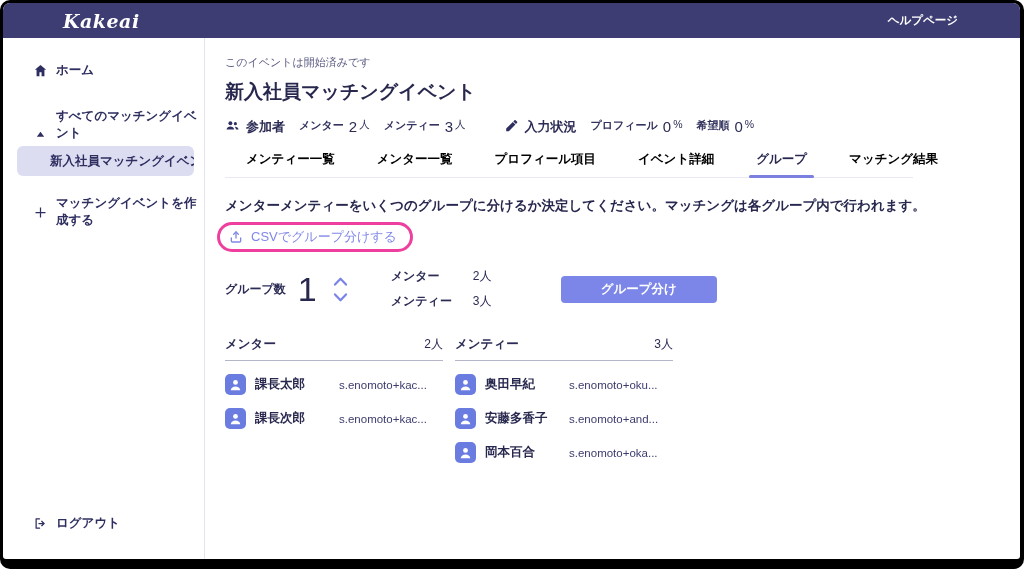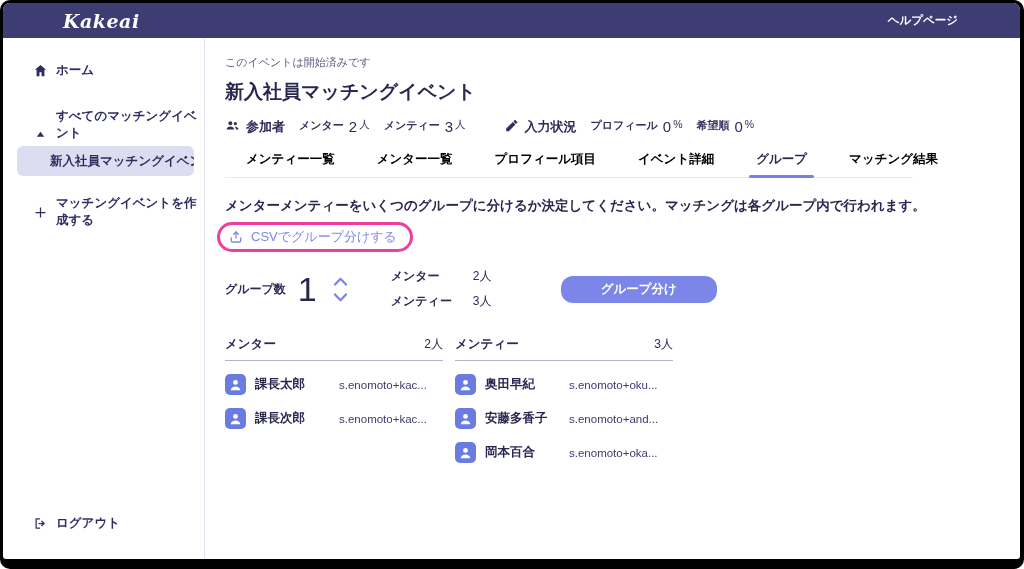--- a/index.html
+++ b/index.html
@@ -54,21 +54,21 @@
   
   .group-row { display:flex; align-items:center; margin-top:16px; }
   .group-label { font-size:12px; font-weight:bold; }
   .group-value { font-size:34px; font-weight:400; margin-left:12px; color:#28284f; line-height:1; }
   .stepper { display:flex; flex-direction:column; gap:5px; margin-left:15px; }
   .step { width:17px; height:11px; cursor:pointer; display:flex; align-items:center; justify-content:center; }
   .step svg { width:17px; height:11px; display:block; }
   .counts { margin-left:42px; display:flex; flex-direction:column; gap:8px; width:128px; }
   .count-row { display:flex; font-size:12px; }
   .count-row .count-label { font-weight:bold; width:82px; }
-  .group-btn { margin-left:42px; width:156px; height:27px; border:none; background:#7b86e8; color:#fff; font-size:12.5px; font-weight:bold; border-radius:12px; cursor:pointer; font-family:inherit; }
+  .group-btn { margin-left:42px; width:156px; height:27px; border:none; background:#7b86e8; color:#fff; font-size:12.5px; font-weight:bold; border-radius:4px; cursor:pointer; font-family:inherit; }
 
   
   .lists { display:flex; margin-top:26px; gap:12px; }
   .list { width:218px; }
   .list-head { display:flex; justify-content:space-between; align-items:flex-end; font-size:12.5px; padding-bottom:7px; border-bottom:1px solid #b5b5ca; }
   .list-title { font-weight:bold; color:#2b2b55; }
   .list-count { font-size:12px; color:#2b2b55; }
   .person-row { display:flex; align-items:center; margin-top:13px; height:21px; }
   .avatar { width:21px; height:21px; border-radius:5px; background:#6b7ce0; display:inline-flex; align-items:center; justify-content:center; flex:0 0 21px; }
   .avatar svg { width:17px; height:17px; }

